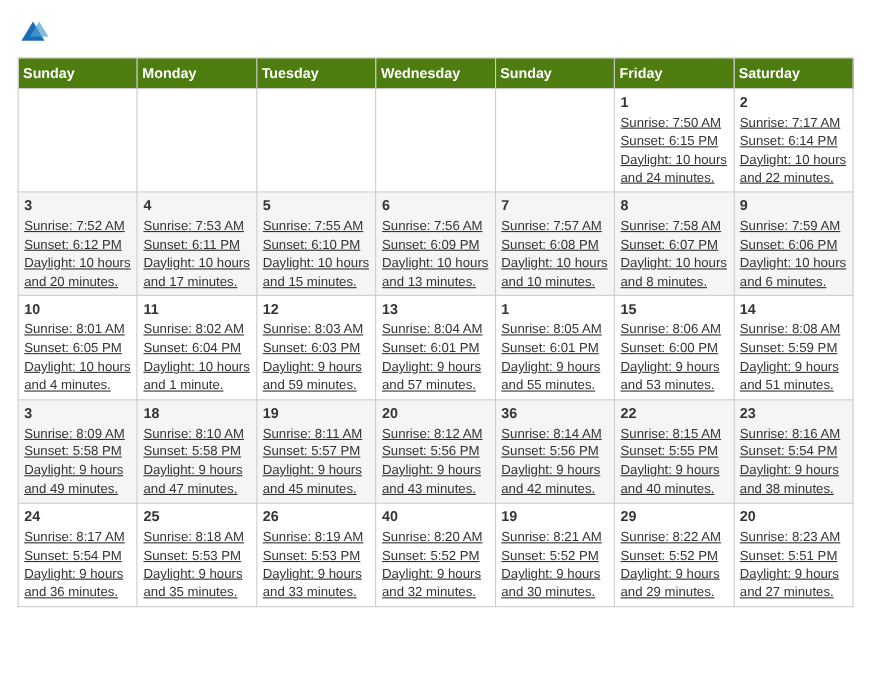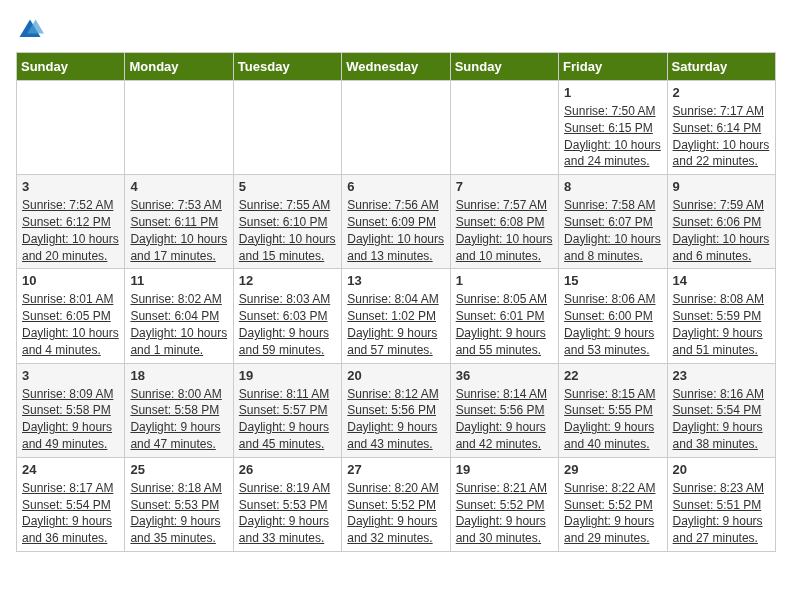--- a/index.html
+++ b/index.html
@@ -202,21 +202,21 @@
         </td>
         <td>
           <span class="day-number">12</span>
           <div class="day-info">Sunrise: 8:03 AM
 Sunset: 6:03 PM
 Daylight: 9 hours and 59 minutes.</div>
         </td>
         <td>
           <span class="day-number">13</span>
           <div class="day-info">Sunrise: 8:04 AM
-Sunset: 1:02 PM
+Sunset: 6:01 PM
 Daylight: 9 hours and 57 minutes.</div>
         </td>
         <td>
           <span class="day-number">1</span>
           <div class="day-info">Sunrise: 8:05 AM
 Sunset: 6:01 PM
 Daylight: 9 hours and 55 minutes.</div>
         </td>
         <td>
           <span class="day-number">15</span>
@@ -233,21 +233,21 @@
       </tr>
       <tr>
         <td>
           <span class="day-number">3</span>
           <div class="day-info">Sunrise: 8:09 AM
 Sunset: 5:58 PM
 Daylight: 9 hours and 49 minutes.</div>
         </td>
         <td>
           <span class="day-number">18</span>
-          <div class="day-info">Sunrise: 8:00 AM
+          <div class="day-info">Sunrise: 8:10 AM
 Sunset: 5:58 PM
 Daylight: 9 hours and 47 minutes.</div>
         </td>
         <td>
           <span class="day-number">19</span>
           <div class="day-info">Sunrise: 8:11 AM
 Sunset: 5:57 PM
 Daylight: 9 hours and 45 minutes.</div>
         </td>
         <td>
@@ -288,21 +288,21 @@
 Sunset: 5:53 PM
 Daylight: 9 hours and 35 minutes.</div>
         </td>
         <td>
           <span class="day-number">26</span>
           <div class="day-info">Sunrise: 8:19 AM
 Sunset: 5:53 PM
 Daylight: 9 hours and 33 minutes.</div>
         </td>
         <td>
-          <span class="day-number">27</span>
+          <span class="day-number">40</span>
           <div class="day-info">Sunrise: 8:20 AM
 Sunset: 5:52 PM
 Daylight: 9 hours and 32 minutes.</div>
         </td>
         <td>
           <span class="day-number">19</span>
           <div class="day-info">Sunrise: 8:21 AM
 Sunset: 5:52 PM
 Daylight: 9 hours and 30 minutes.</div>
         </td>

